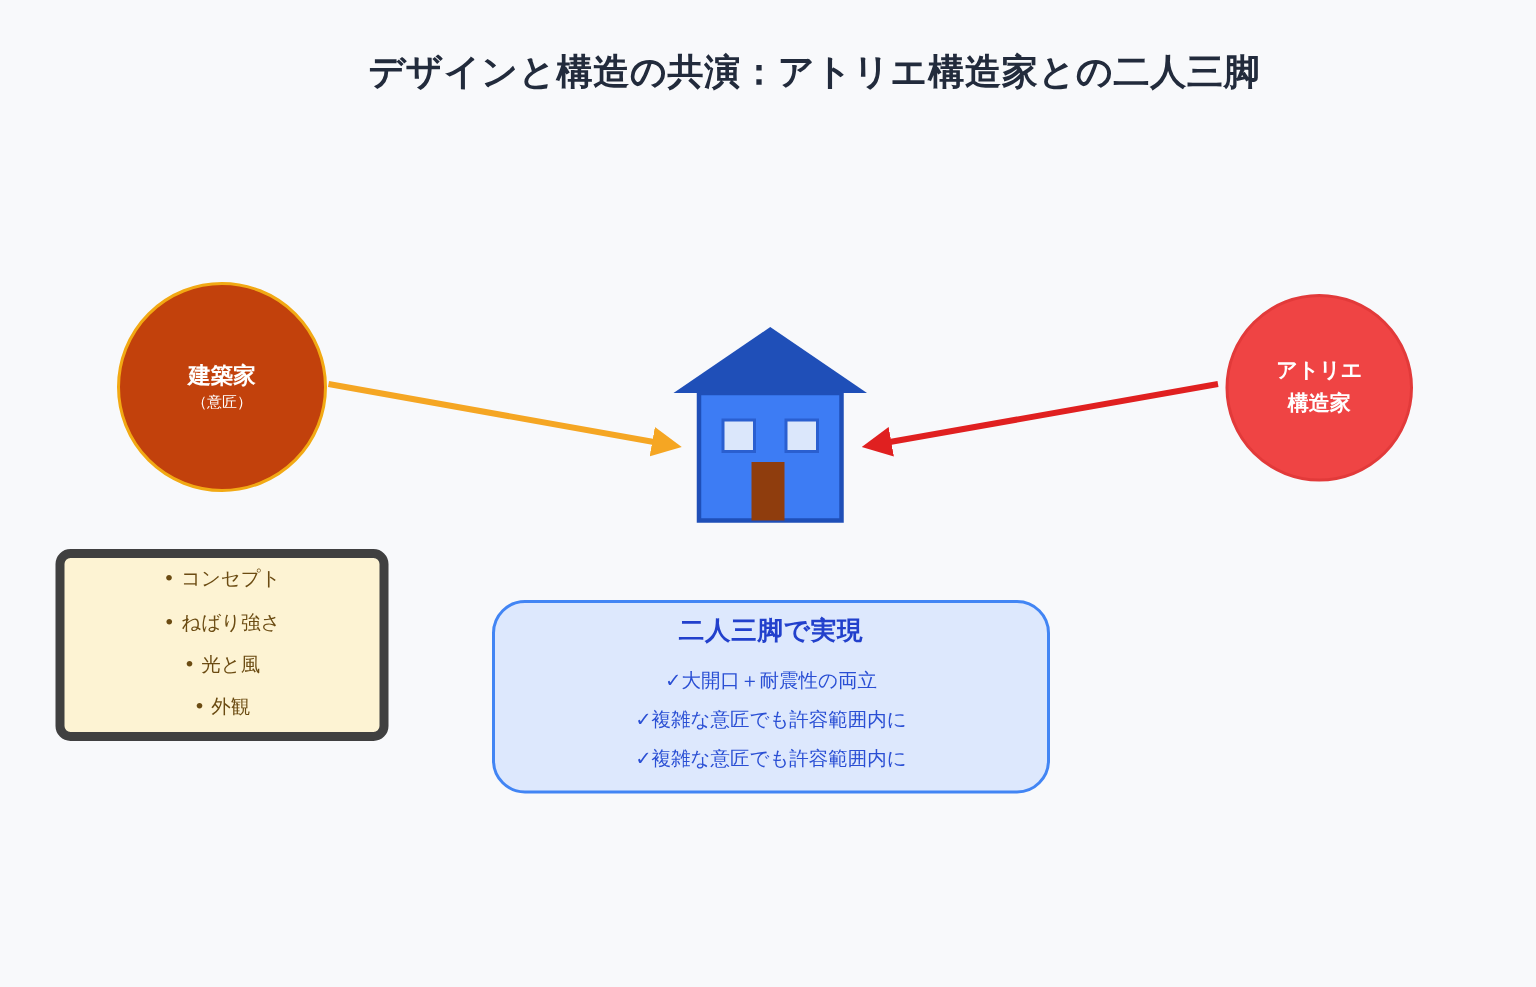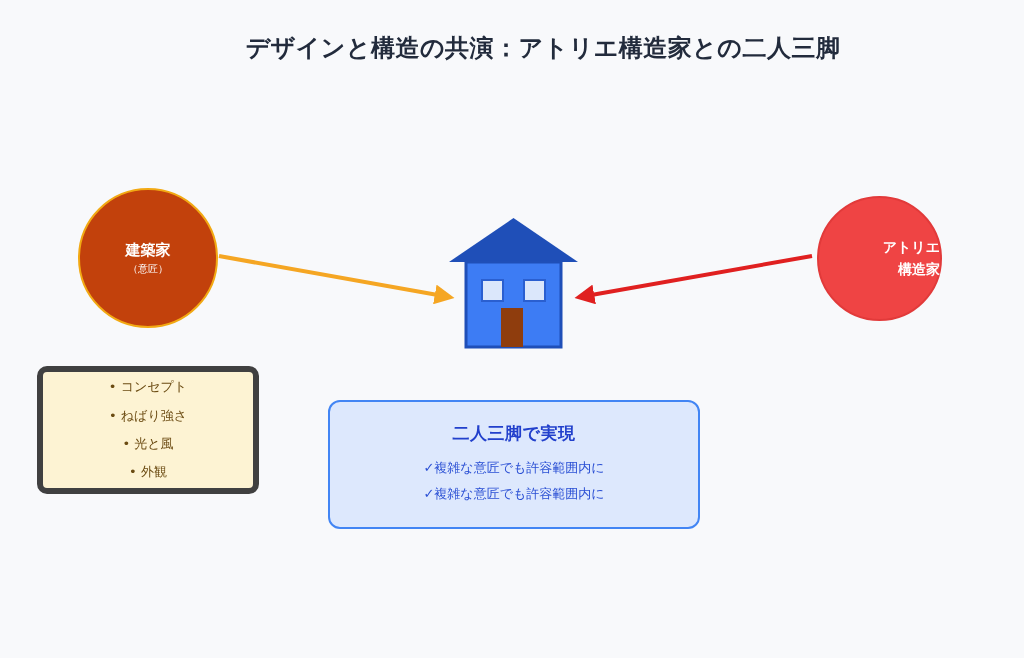--- a/index.html
+++ b/index.html
@@ -75,21 +75,20 @@
     line-height: 1.3;
     margin-top: 3px;
   }
   .circle-engineer {
     left: 817px;
     top: 196px;
     width: 125px;
     height: 125px;
     background: #ef4444;
     border: 2px solid #e23a3a;
-    align-items: flex-end;
   }
   .circle-engineer .c-title {
     font-size: 14px;
     font-weight: bold;
     line-height: 1.55;
   }
 
   
   .house {
     position: absolute;
@@ -137,21 +136,21 @@
   
   .result-box {
     position: absolute;
     left: 328px;
     top: 400px;
     width: 372px;
     height: 129px;
     box-sizing: border-box;
     background: #dde8fd;
     border: 2px solid #4285f4;
-    border-radius: 12px;
+    border-radius: 22px;
     display: flex;
     flex-direction: column;
     align-items: center;
     justify-content: center;
   }
   .result-heading {
     font-size: 17px;
     font-weight: bold;
     color: #2240cc;
     margin-bottom: 10px;
@@ -220,18 +219,19 @@
   <div class="detail-box box-design">
     <div class="d-item">• コンセプト</div>
     <div class="d-item">• ねばり強さ</div>
     <div class="d-item">• 光と風</div>
     <div class="d-item">• 外観</div>
   </div>
 
 
   <div class="result-box">
     <div class="result-heading">二人三脚で実現</div>
+    <div class="result-item">✓大開口＋耐震性の両立</div>
     <div class="result-item">✓複雑な意匠でも許容範囲内に</div>
     <div class="result-item">✓複雑な意匠でも許容範囲内に</div>
   </div>
 
 
 </div>
 
 </body></html>

